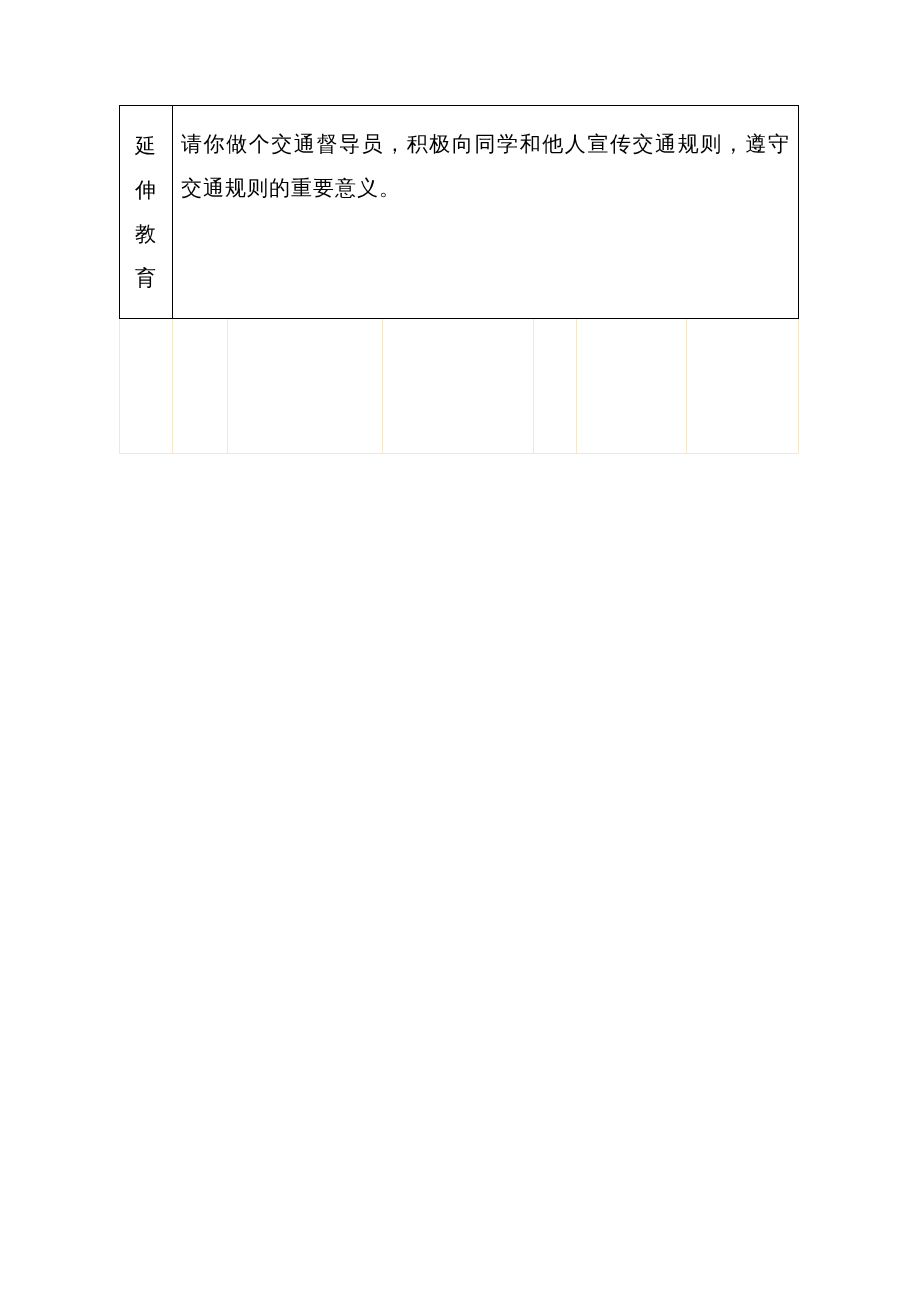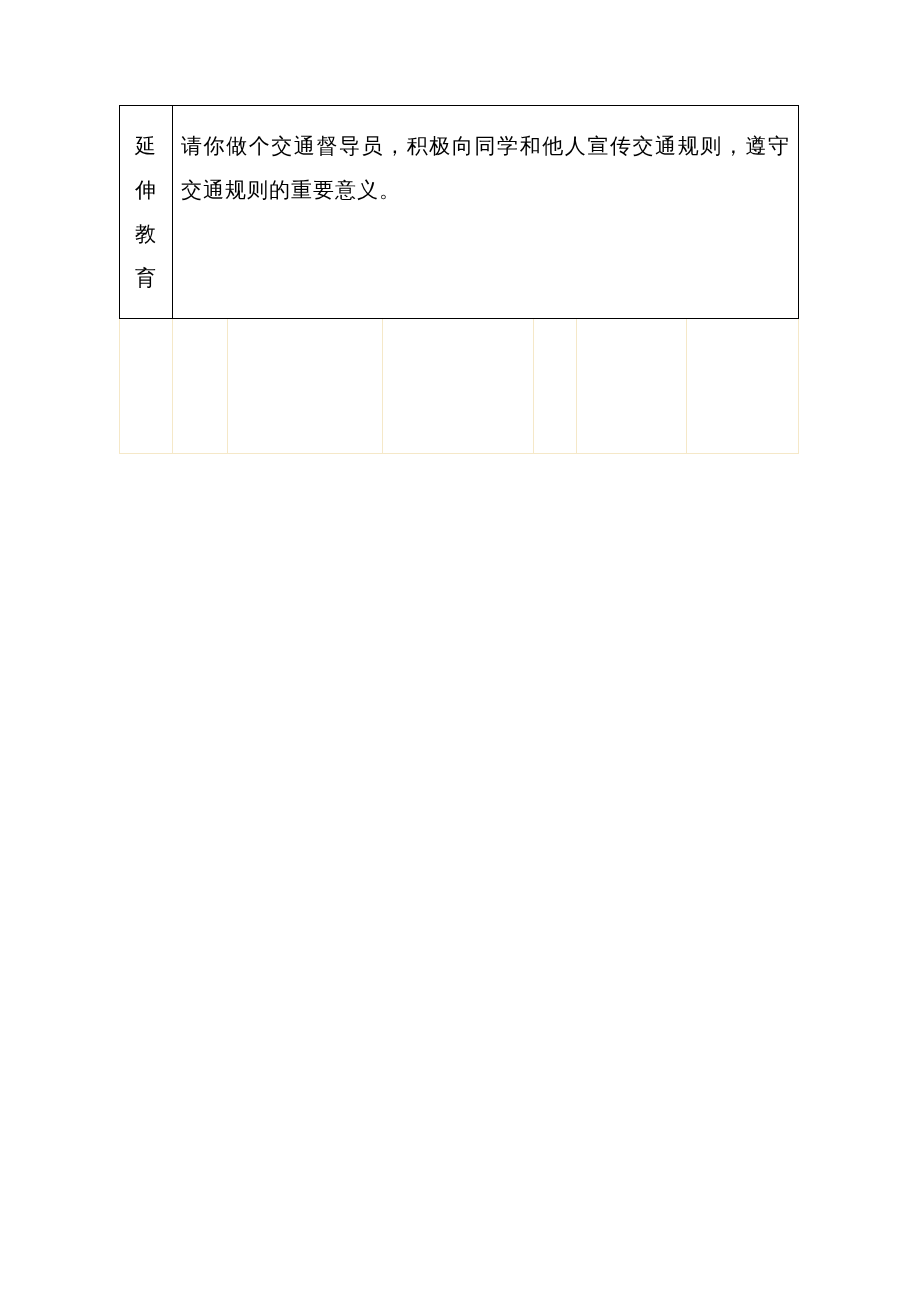--- a/index.html
+++ b/index.html
@@ -48,20 +48,21 @@
     
     .vertical-text span {
       display: block;
       line-height: 2.1;
     }
     
     .row1-col2 {
       padding: 18px 10px;
       text-align: justify;
       letter-spacing: 1px;
+      font-family: Liberation Mono, monospace;
     }
     
     .row2 td {
       border: 1px solid #f5e8c8;
       height: 135px;
       padding: 0;
     }
     
     .row2 .c1 {
       width: 53px;

